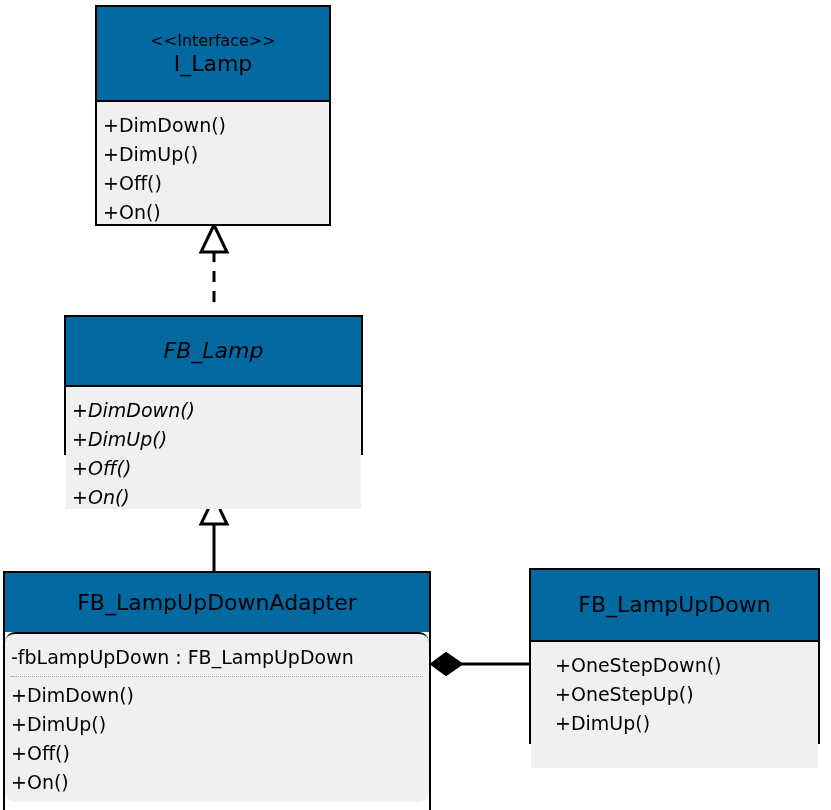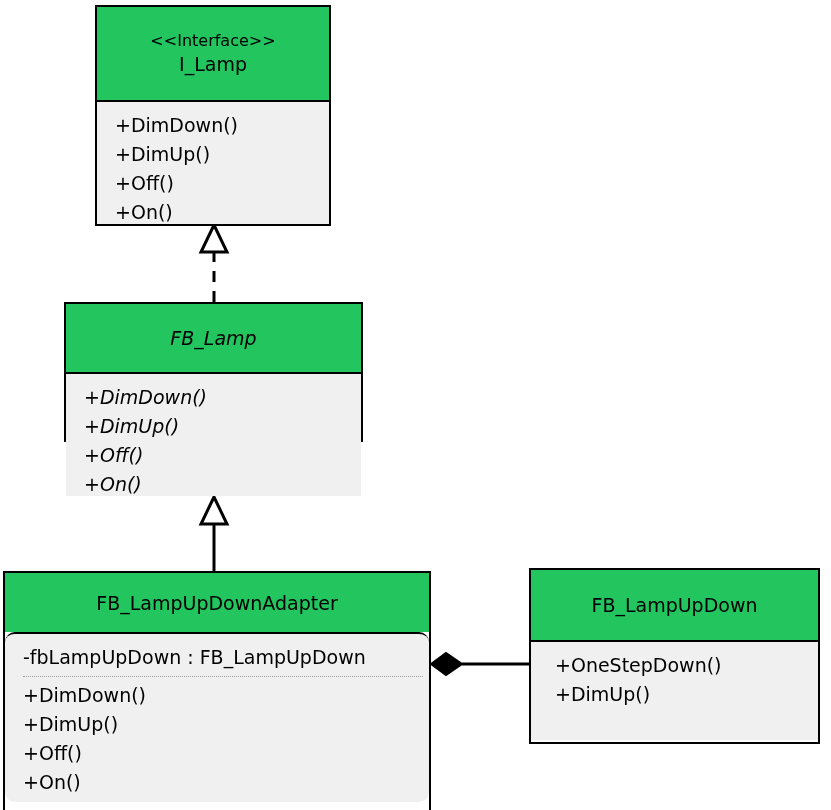--- a/index.html
+++ b/index.html
@@ -21,46 +21,46 @@
   
   .uml-class {
     position: absolute;
     box-sizing: border-box;
     border: 2px solid #000000;
     background: #ffffff;
     z-index: 3;
   }
   .uml-header {
     box-sizing: border-box;
-    background: #22c55e;
+    background: #0369a1;
     text-align: center;
     display: flex;
     flex-direction: column;
     align-items: center;
     justify-content: center;
   }
   .uml-stereotype {
     font-size: 16px;
     color: #000000;
     line-height: 20px;
     letter-spacing: 0px;
   }
   .uml-title {
-    font-size: 19px;
+    font-size: 22px;
     color: #000000;
     line-height: 26px;
   }
   .uml-title.abstract {
     font-style: italic;
   }
   .uml-compartment {
     box-sizing: border-box;
     background: #f0f0f0;
     border-top: 2px solid #000000;
-    padding: 9px 0 6px 18px;
+    padding: 9px 0 6px 6px;
   }
   .uml-compartment.no-pad-bottom {
     padding-bottom: 0;
     border-radius: 10px;
   }
   .uml-member {
     font-size: 19px;
     line-height: 29px;
     color: #000000;
     white-space: nowrap;
@@ -117,21 +117,21 @@
       <div class="uml-title">I_Lamp</div>
     </div>
     <div class="uml-compartment" style="height:124px;">
       <div class="uml-member">+DimDown()</div>
       <div class="uml-member">+DimUp()</div>
       <div class="uml-member">+Off()</div>
       <div class="uml-member">+On()</div>
     </div>
   </div>
 
-  <div class="uml-class" style="left:64px; top:302px; width:299px; height:140px;">
+  <div class="uml-class" style="left:64px; top:315px; width:299px; height:140px;">
     <div class="uml-header" style="height:68px;">
       <div class="uml-title abstract">FB_Lamp</div>
     </div>
     <div class="uml-compartment" style="height:124px;">
       <div class="uml-member italic">+DimDown()</div>
       <div class="uml-member italic">+DimUp()</div>
       <div class="uml-member italic">+Off()</div>
       <div class="uml-member italic">+On()</div>
     </div>
   </div>
@@ -147,19 +147,20 @@
       <div class="uml-member">+DimUp()</div>
       <div class="uml-member">+Off()</div>
       <div class="uml-member">+On()</div>
     </div>
   </div>
 
   <div class="uml-class" style="left:529px; top:568px; width:291px; height:176px;">
     <div class="uml-header" style="height:70px;">
       <div class="uml-title">FB_LampUpDown</div>
     </div>
-    <div class="uml-compartment" style="height:100px; padding-left:24px;">
+    <div class="uml-compartment" style="height:128px; padding-left:24px;">
       <div class="uml-member">+OneStepDown()</div>
+      <div class="uml-member">+OneStepUp()</div>
       <div class="uml-member">+DimUp()</div>
     </div>
   </div>
 
 </div>
 
 </body></html>

